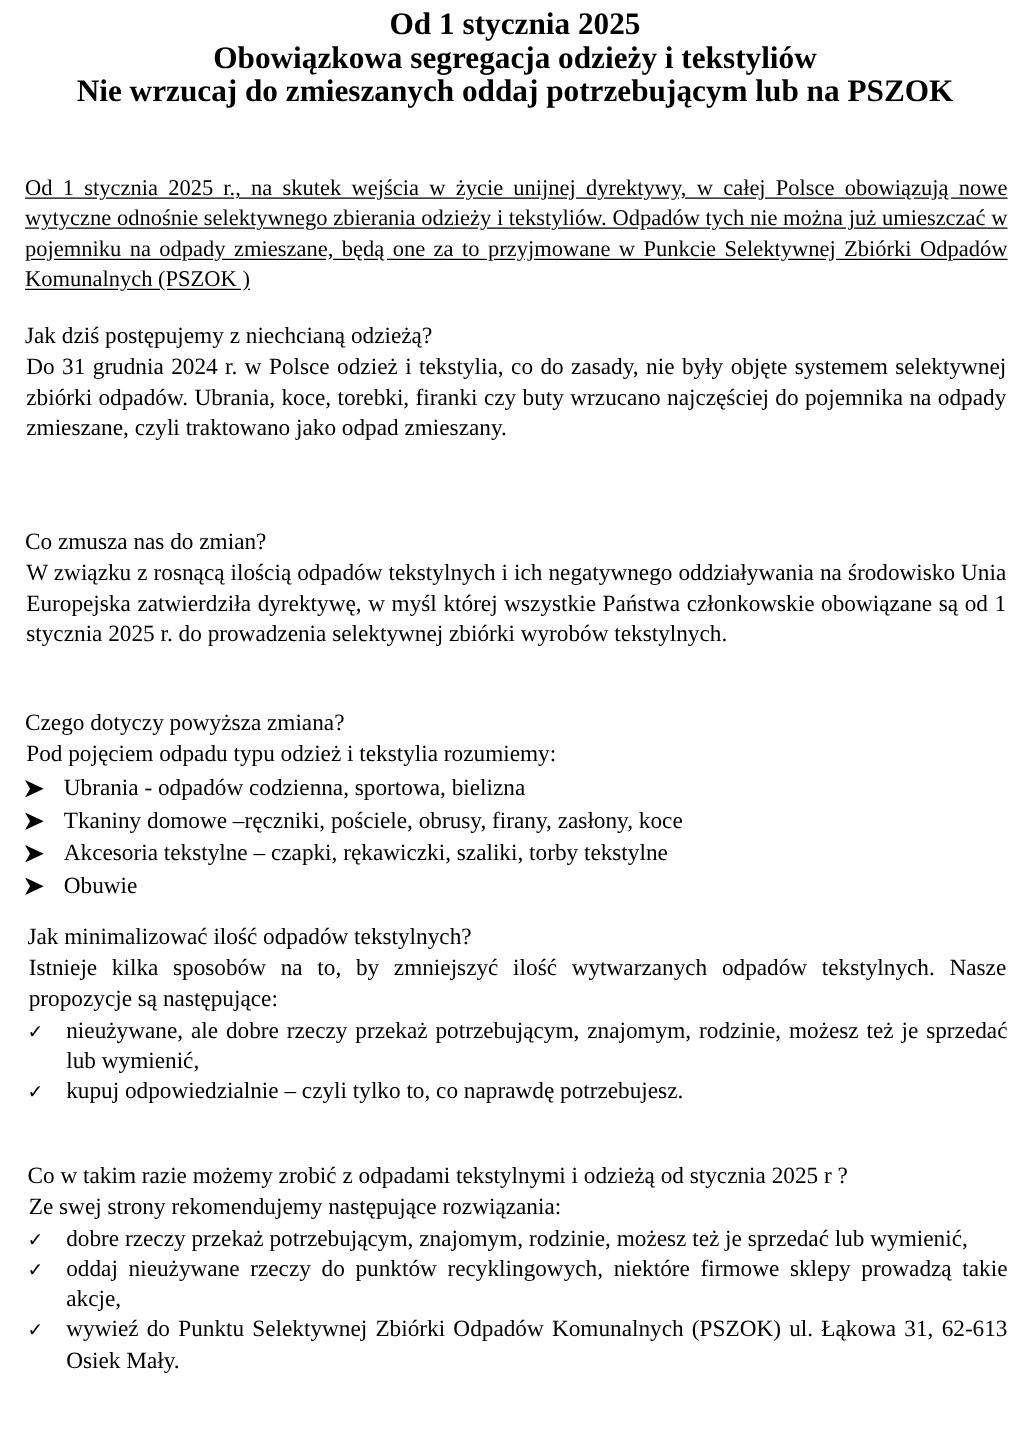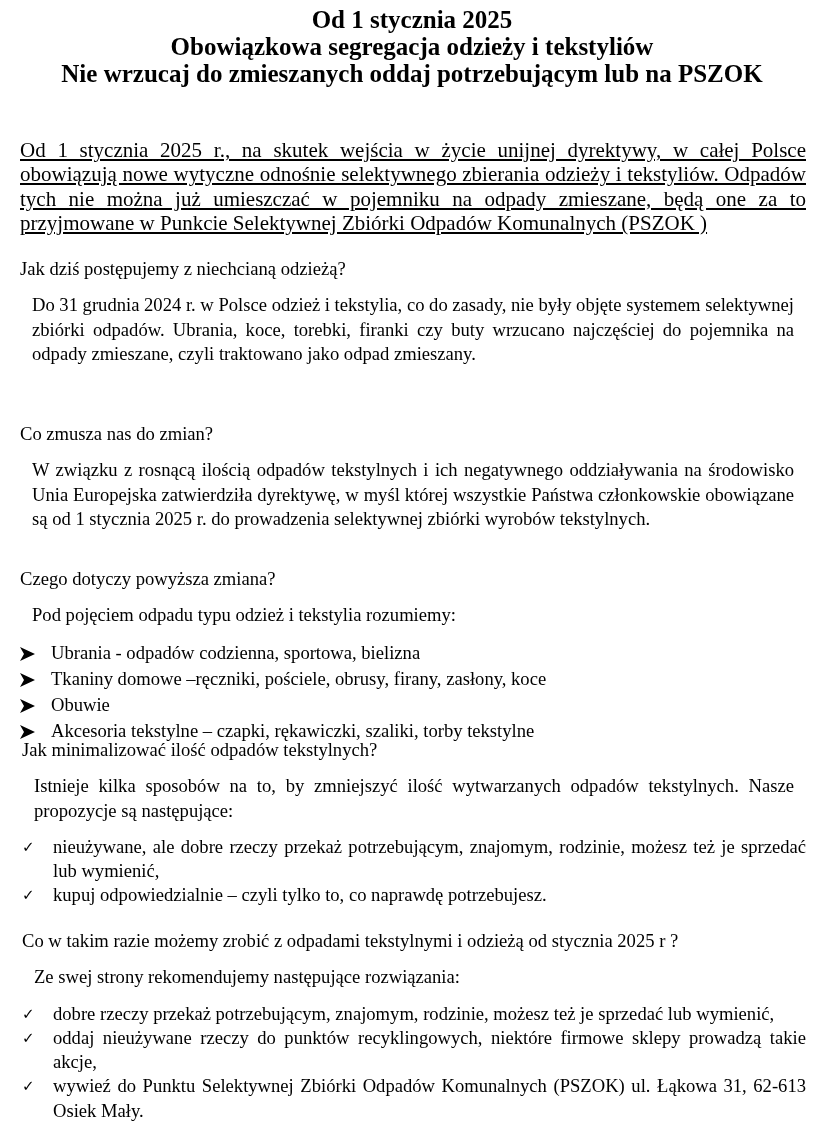--- a/index.html
+++ b/index.html
@@ -10,26 +10,26 @@
     position: relative;
   }
   .page { position: absolute; left: 0; top: 0; width: 824px; }
   .title-block {
     position: absolute; left: 0; top: 6px; width: 824px;
     text-align: center; font-weight: bold; font-size: 25px; line-height: 27px;
   }
   .title-line { display: block; }
   .intro {
     position: absolute; left: 20px; top: 138px; width: 786px;
-    font-size: 21px; line-height: 24.3px; text-align: justify;
+    font-size: 18px; line-height: 24.3px; text-align: justify;
     text-decoration: underline; text-underline-offset: 2px;
   }
   .section { position: absolute; width: 786px; font-size: 18.6px; line-height: 24.3px; }
   .section h2 { margin: 0; font-size: 18.6px; line-height: 24.3px; font-weight: normal; }
-  .section p { margin: 12px; text-align: justify; }
+  .section p { margin: 1px; text-align: justify; }
   .section p.last-left { text-align-last: left; }
   ul { list-style: none; margin: 0; padding: 0; }
   li { position: relative; padding-left: 31px; margin: 0; text-align: justify; }
   li .bullet { position: absolute; left: 0; top: 0; width: 20px; text-align: left; }
   .arrow-bullet svg { display: inline-block; vertical-align: -2px; }
   .check-bullet { font-family: "DejaVu Sans", sans-serif; font-size: 15px; }
   .list-arrow li { line-height: 26px; }
   .list-check li { padding-left: 31px; }
 </style>
 </head>
@@ -74,29 +74,29 @@
             </svg>
         </span>
         <span>Tkaniny domowe –ręczniki, pościele, obrusy, firany, zasłony, koce</span>
       </li>
       <li>
         <span class="bullet arrow-bullet">
           <svg width="15" height="14" viewBox="0 0 15 14">
               <path d="M0 0 L15 7 L0 14 L4 7 Z" fill="#000"></path>
             </svg>
         </span>
-        <span>Obuwie</span>
+        <span>Akcesoria tekstylne – czapki, rękawiczki, szaliki, torby tekstylne</span>
       </li>
       <li>
         <span class="bullet arrow-bullet">
           <svg width="15" height="14" viewBox="0 0 15 14">
               <path d="M0 0 L15 7 L0 14 L4 7 Z" fill="#000"></path>
             </svg>
         </span>
-        <span>Akcesoria tekstylne – czapki, rękawiczki, szaliki, torby tekstylne</span>
+        <span>Obuwie</span>
       </li>
     </ul>
   </div>
 
   <div class="section" style="left:22px; top:738px; width:784px;">
     <h2>Jak minimalizować ilość odpadów tekstylnych?</h2>
     <p>Istnieje kilka sposobów na to, by zmniejszyć ilość wytwarzanych odpadów tekstylnych. Nasze propozycje są następujące:</p>
     <ul class="list-check">
       <li>
         <span class="bullet check-bullet">✓</span>

